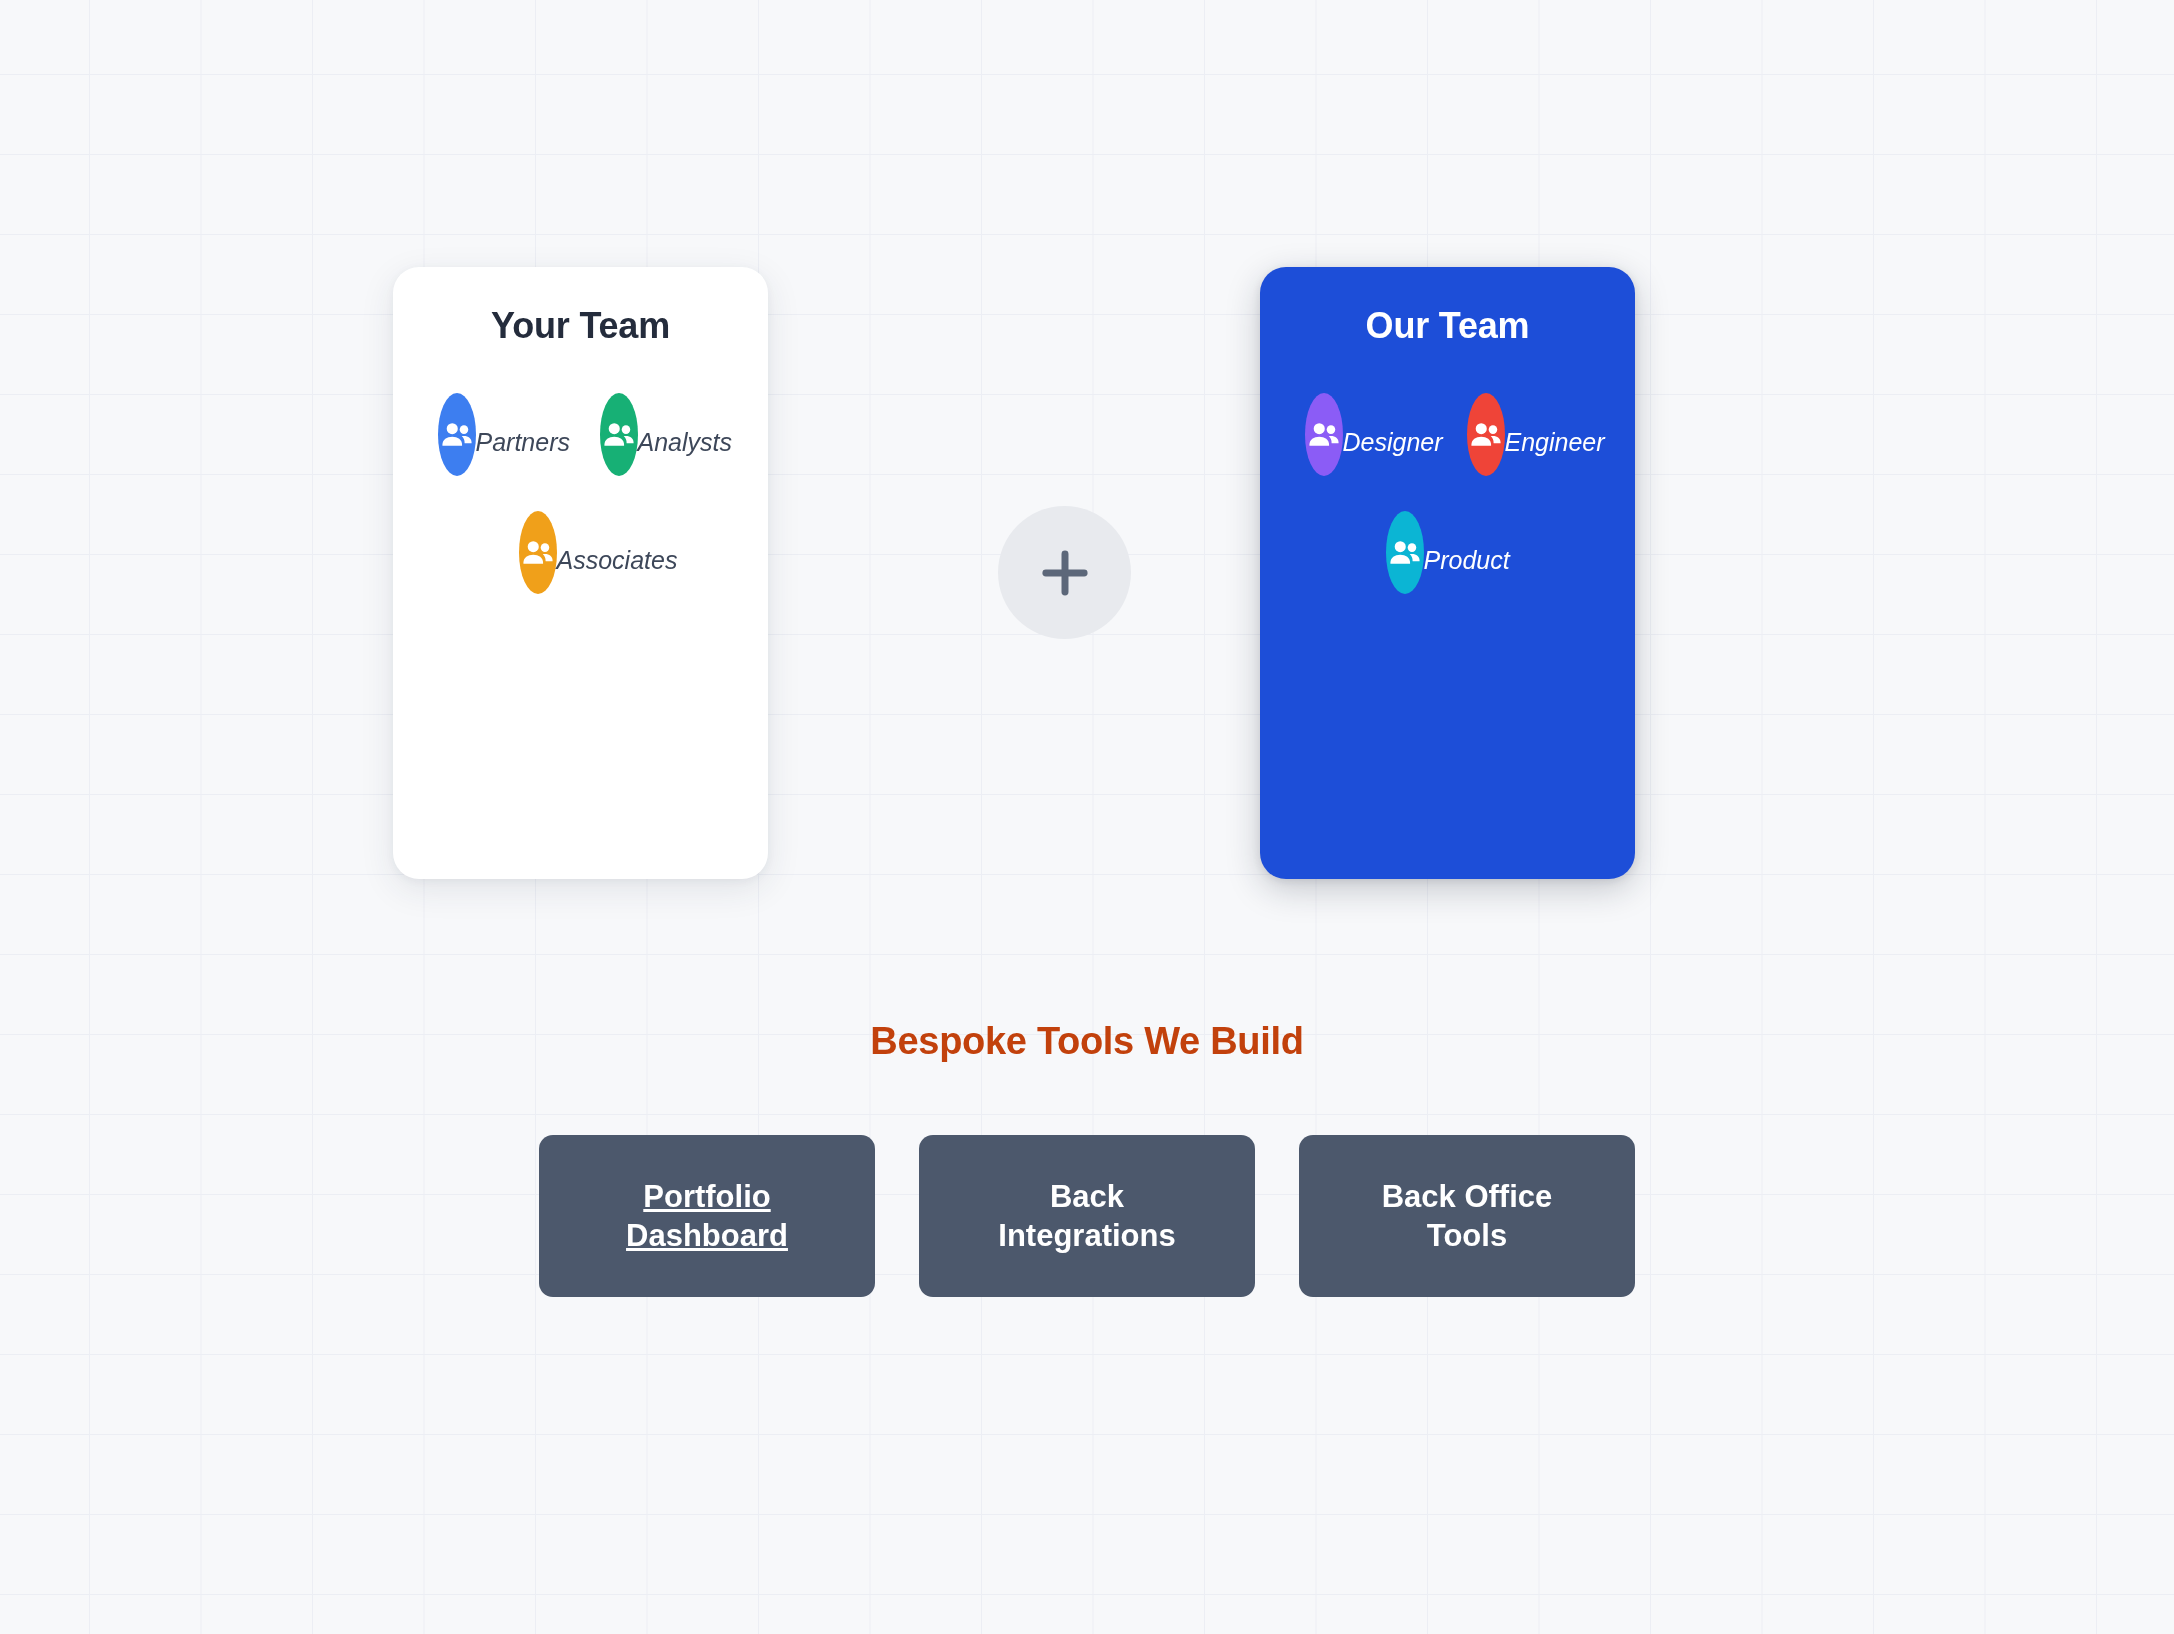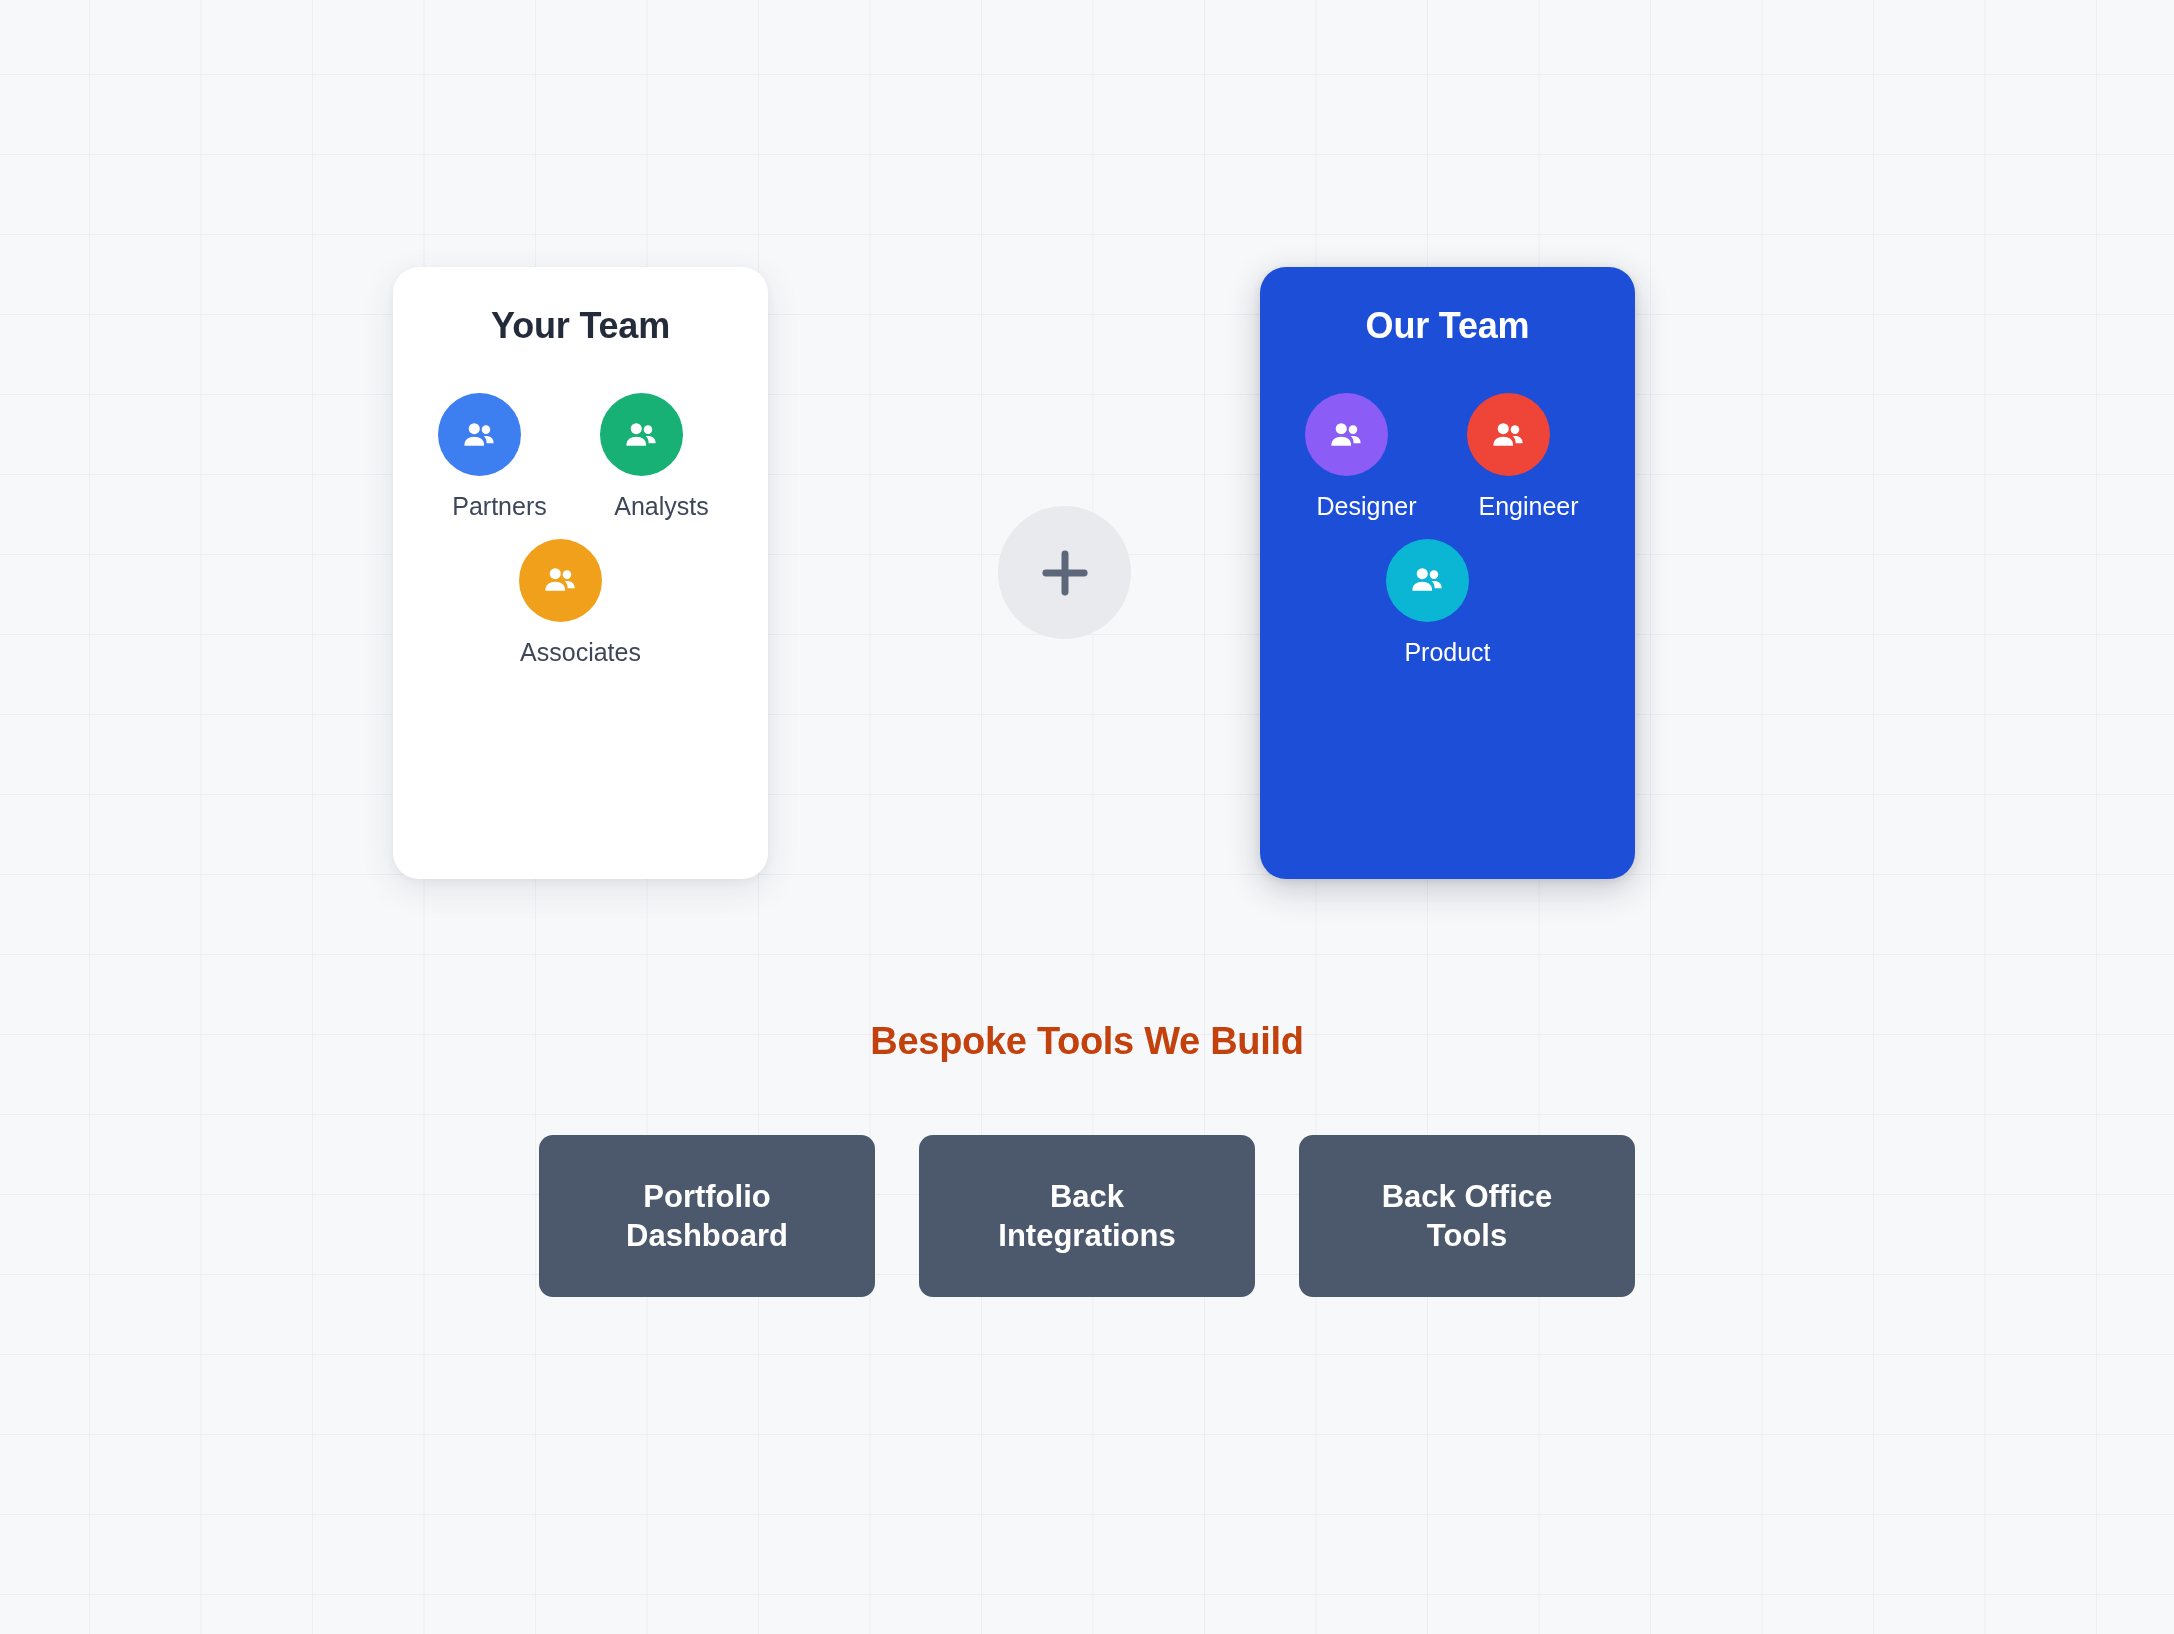--- a/index.html
+++ b/index.html
@@ -77,22 +77,24 @@
     flex-wrap: wrap;
     justify-content: center;
     align-items: flex-start;
     gap: 0 38px;
     padding: 0 30px;
   }
 
   .member {
     width: 124px;
     display: flex;
-    flex-direction: column;
+    flex-direction: row;
+    align-items: center;
     margin-bottom: 18px;
+    font-style: italic;
   }
 
   .avatar {
     width: 83px;
     height: 83px;
     border-radius: 50%;
     display: flex;
     align-items: center;
     justify-content: center;
     margin-bottom: 17px;
@@ -281,20 +283,20 @@
     <svg viewBox="0 0 24 24" xmlns="http://www.w3.org/2000/svg">
       <line x1="12" y1="4.6" x2="12" y2="19.4" stroke="#5c6779" stroke-width="2.7" stroke-linecap="round"></line>
       <line x1="4.6" y1="12" x2="19.4" y2="12" stroke="#5c6779" stroke-width="2.7" stroke-linecap="round"></line>
     </svg>
   </span>
 </button>
 
 <div class="tools-section">
   <div class="tools-title">Bespoke Tools We Build</div>
   <div class="tools-row">
-    <button class="tool-chip" style="background: rgb(76, 88, 108); color: rgb(255, 255, 255);">Portfolio
+    <button class="tool-chip" style="background: rgb(76, 88, 108); color: rgb(255, 255, 255); text-decoration: underline;">Portfolio
 Dashboard</button>
     <button class="tool-chip" style="background: rgb(76, 88, 108); color: rgb(255, 255, 255);">Back
 Integrations</button>
     <button class="tool-chip" style="background: rgb(76, 88, 108); color: rgb(255, 255, 255);">Back Office
 Tools</button>
   </div>
 </div>
 
 </body></html>

